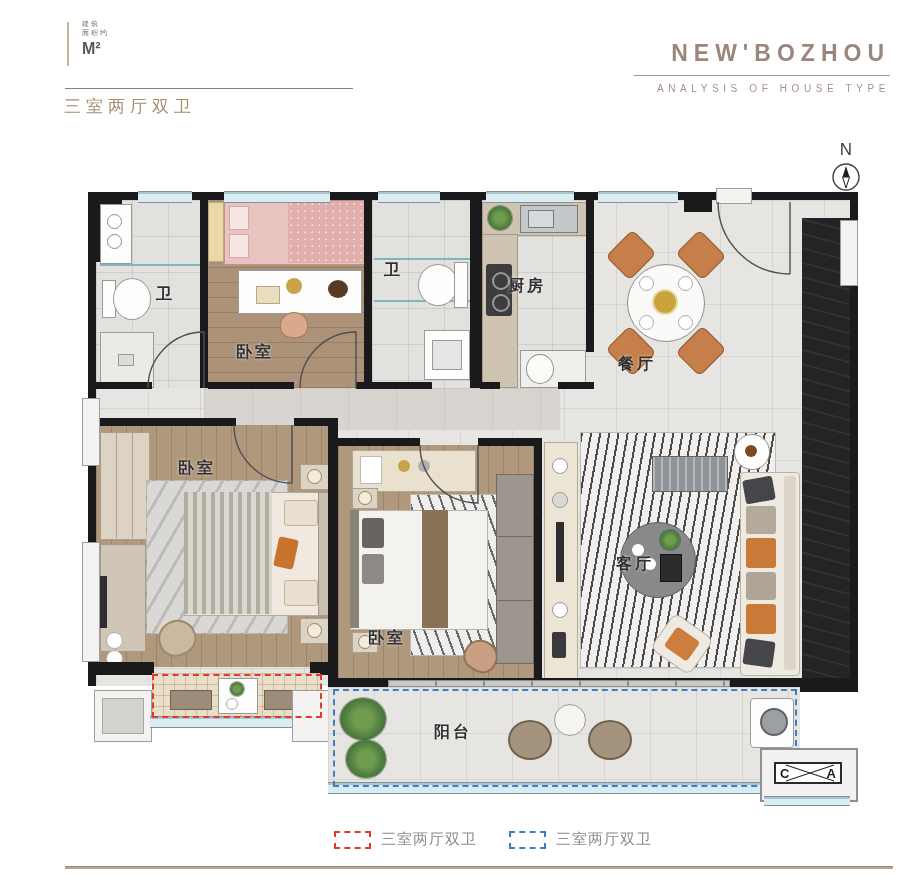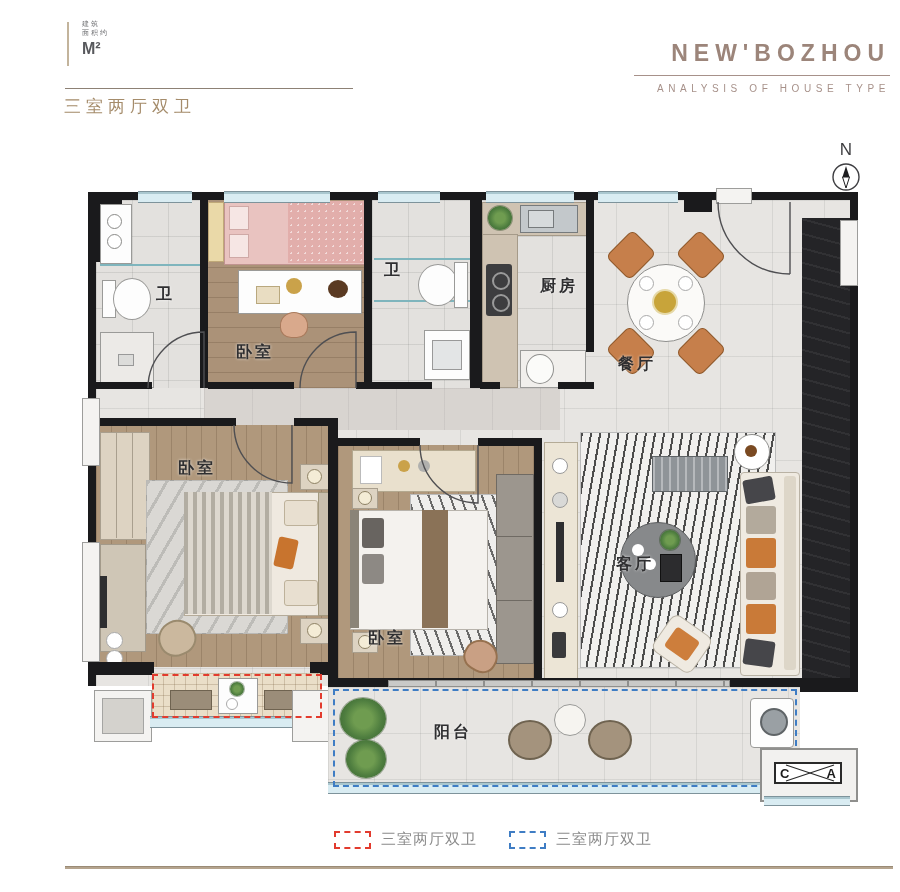--- a/index.html
+++ b/index.html
@@ -301,21 +301,21 @@
       <path d="M116,196 L116,140 A56,56 0 0 0 60,196" fill="none" stroke="#4f4f52" stroke-width="1.4"></path>
       <path d="M268,196 L268,140 A56,56 0 0 0 212,196" fill="none" stroke="#4f4f52" stroke-width="1.4"></path>
       <path d="M204,233 L204,291 A58,58 0 0 1 146,233" fill="none" stroke="#4f4f52" stroke-width="1.4"></path>
       <path d="M390,253 L390,311 A58,58 0 0 1 332,253" fill="none" stroke="#4f4f52" stroke-width="1.4"></path>
       <path d="M702,10 L702,82 M630,10 A72,72 0 0 0 702,82" fill="none" stroke="#4f4f52" stroke-width="1.4"></path>
     </svg>
 
     <span class="room-label" style="left:68px;top:92px;">卫</span>
     <span class="room-label" style="left:148px;top:150px;">卧室</span>
     <span class="room-label" style="left:296px;top:68px;">卫</span>
-    <span class="room-label" style="left:452px;top:84px;">厨房</span>
+    <span class="room-label" style="left:420px;top:84px;">厨房</span>
     <span class="room-label" style="left:530px;top:162px;">餐厅</span>
     <span class="room-label" style="left:90px;top:266px;">卧室</span>
     <span class="room-label" style="left:280px;top:436px;">卧室</span>
     <span class="room-label" style="left:528px;top:362px;">客厅</span>
     <span class="room-label" style="left:346px;top:530px;">阳台</span>
   </div>
 
   <div class="legend">
     <div class="legend-item">
       <div class="legend-box dash-red"></div>

